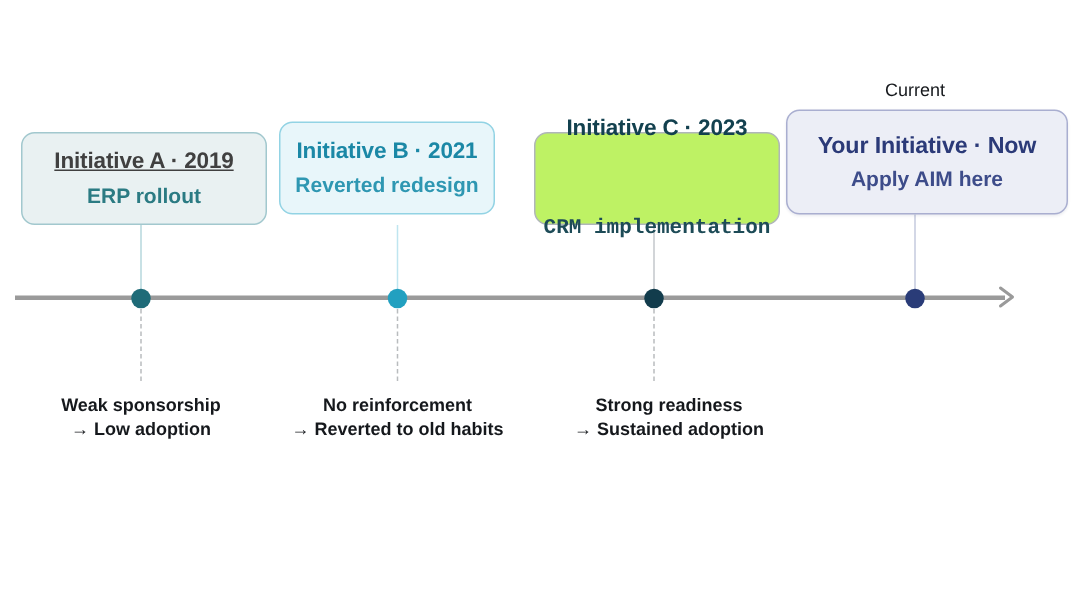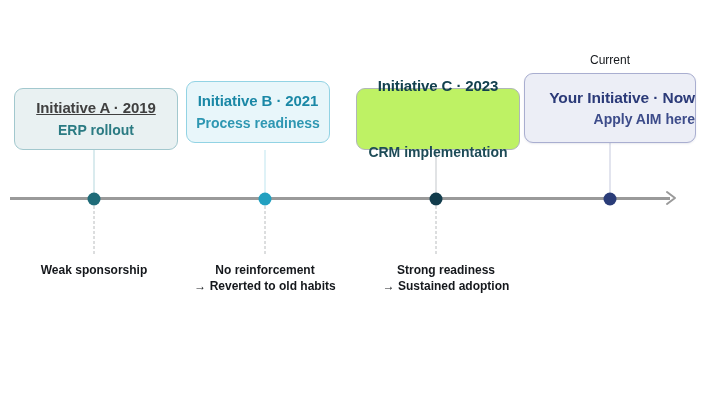--- a/index.html
+++ b/index.html
@@ -89,21 +89,21 @@
   .card.v-a .card-sub   { color: #2b7b83; }
 
   
   .card.v-b { background: #e8f6fa; border-color: #92d3e4; }
   .card.v-b .card-title { color: #1b88a6; }
   .card.v-b .card-sub   { color: #2e97b2; }
 
   
   .card.v-c { background: #bef264; border-color: #b0b6b9; gap: 44px; }
   .card.v-c .card-title { color: #13414f; }
-  .card.v-c .card-sub   { color: #1d4b57; }
+  .card.v-c .card-sub   { color: #1d4b57; font-family: Liberation Mono, monospace; }
 
   
   .card.v-now {
     background: #eceef6;
     border-color: #a9aed0;
     box-shadow: 0 1px 2px rgba(40,50,100,0.10);
   }
   .card.v-now .card-title { color: #2b3a78; font-size: 15.5px; }
   .card.v-now .card-sub   { color: #3d4c8a; }
 
@@ -154,37 +154,38 @@
   <div class="dot" style="left:436px; background:#123c4c;"></div>
   <div class="dot" style="left:610px; background:#2a3c78;"></div>
 
   <div class="card v-a" style="left:14px; top:88px; width:164px; height:62px;">
     <div class="card-title">Initiative A · 2019</div>
     <div class="card-sub">ERP rollout</div>
   </div>
 
   <div class="card v-b" style="left:186px; top:70px; width:144px; height:62px;margin-top:11px;">
     <div class="card-title">Initiative B · 2021</div>
-    <div class="card-sub">Process readiness</div>
+    <div class="card-sub">Reverted redesign</div>
   </div>
 
   <div class="card v-c" style="left:356px; top:88px; width:164px; height:62px;">
     <div class="card-title">Initiative C · 2023</div>
     <div class="card-sub">CRM implementation</div>
   </div>
 
-  <div class="card v-now" style="left:524px; top:73px; width:172px; height:70px;align-items:flex-end;">
+  <div class="card v-now" style="left:524px; top:73px; width:188px; height:70px;">
     <div class="card-title">Your Initiative · Now</div>
     <div class="card-sub">Apply AIM here</div>
   </div>
 
   <div class="current-label" style="left:610px; top:53px;">Current</div>
 
   <div class="note" style="left:94px; top:262px;">
     <span class="note-l1">Weak sponsorship</span>
+    <span class="note-l2">→ Low adoption</span>
   </div>
 
   <div class="note" style="left:265px; top:262px;">
     <span class="note-l1">No reinforcement</span>
     <span class="note-l2">→ Reverted to old habits</span>
   </div>
 
   <div class="note" style="left:446px; top:262px;">
     <span class="note-l1">Strong readiness</span>
     <span class="note-l2">→ Sustained adoption</span>

